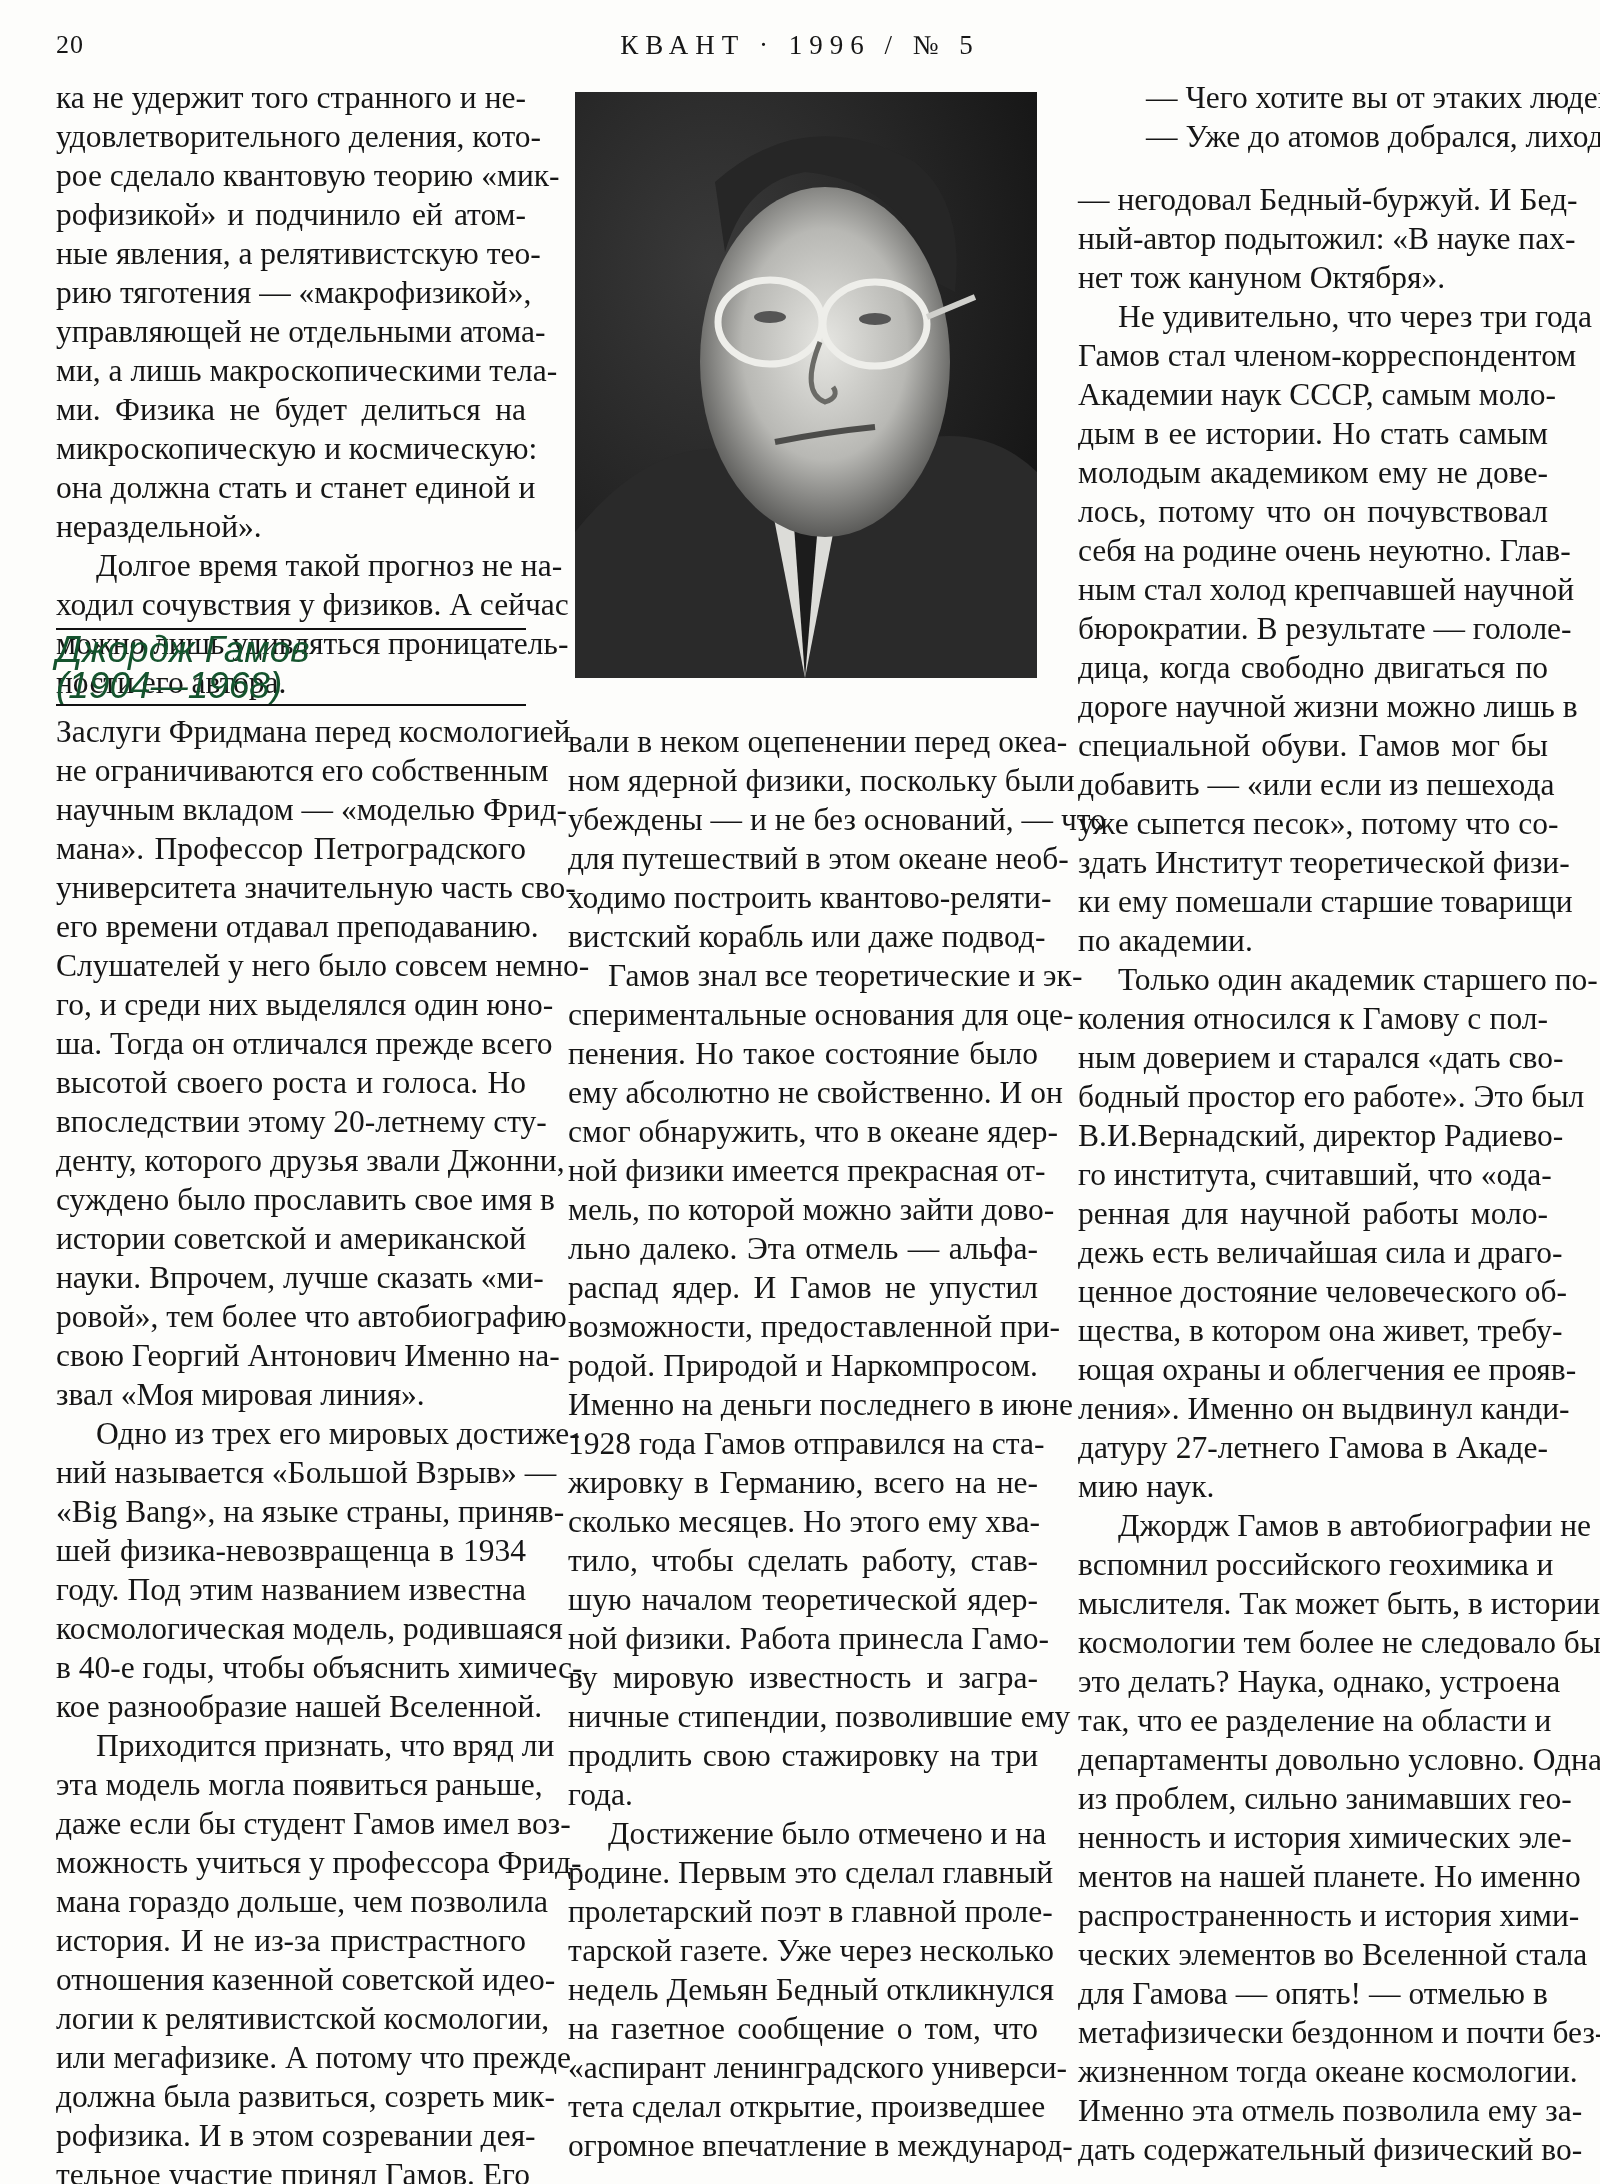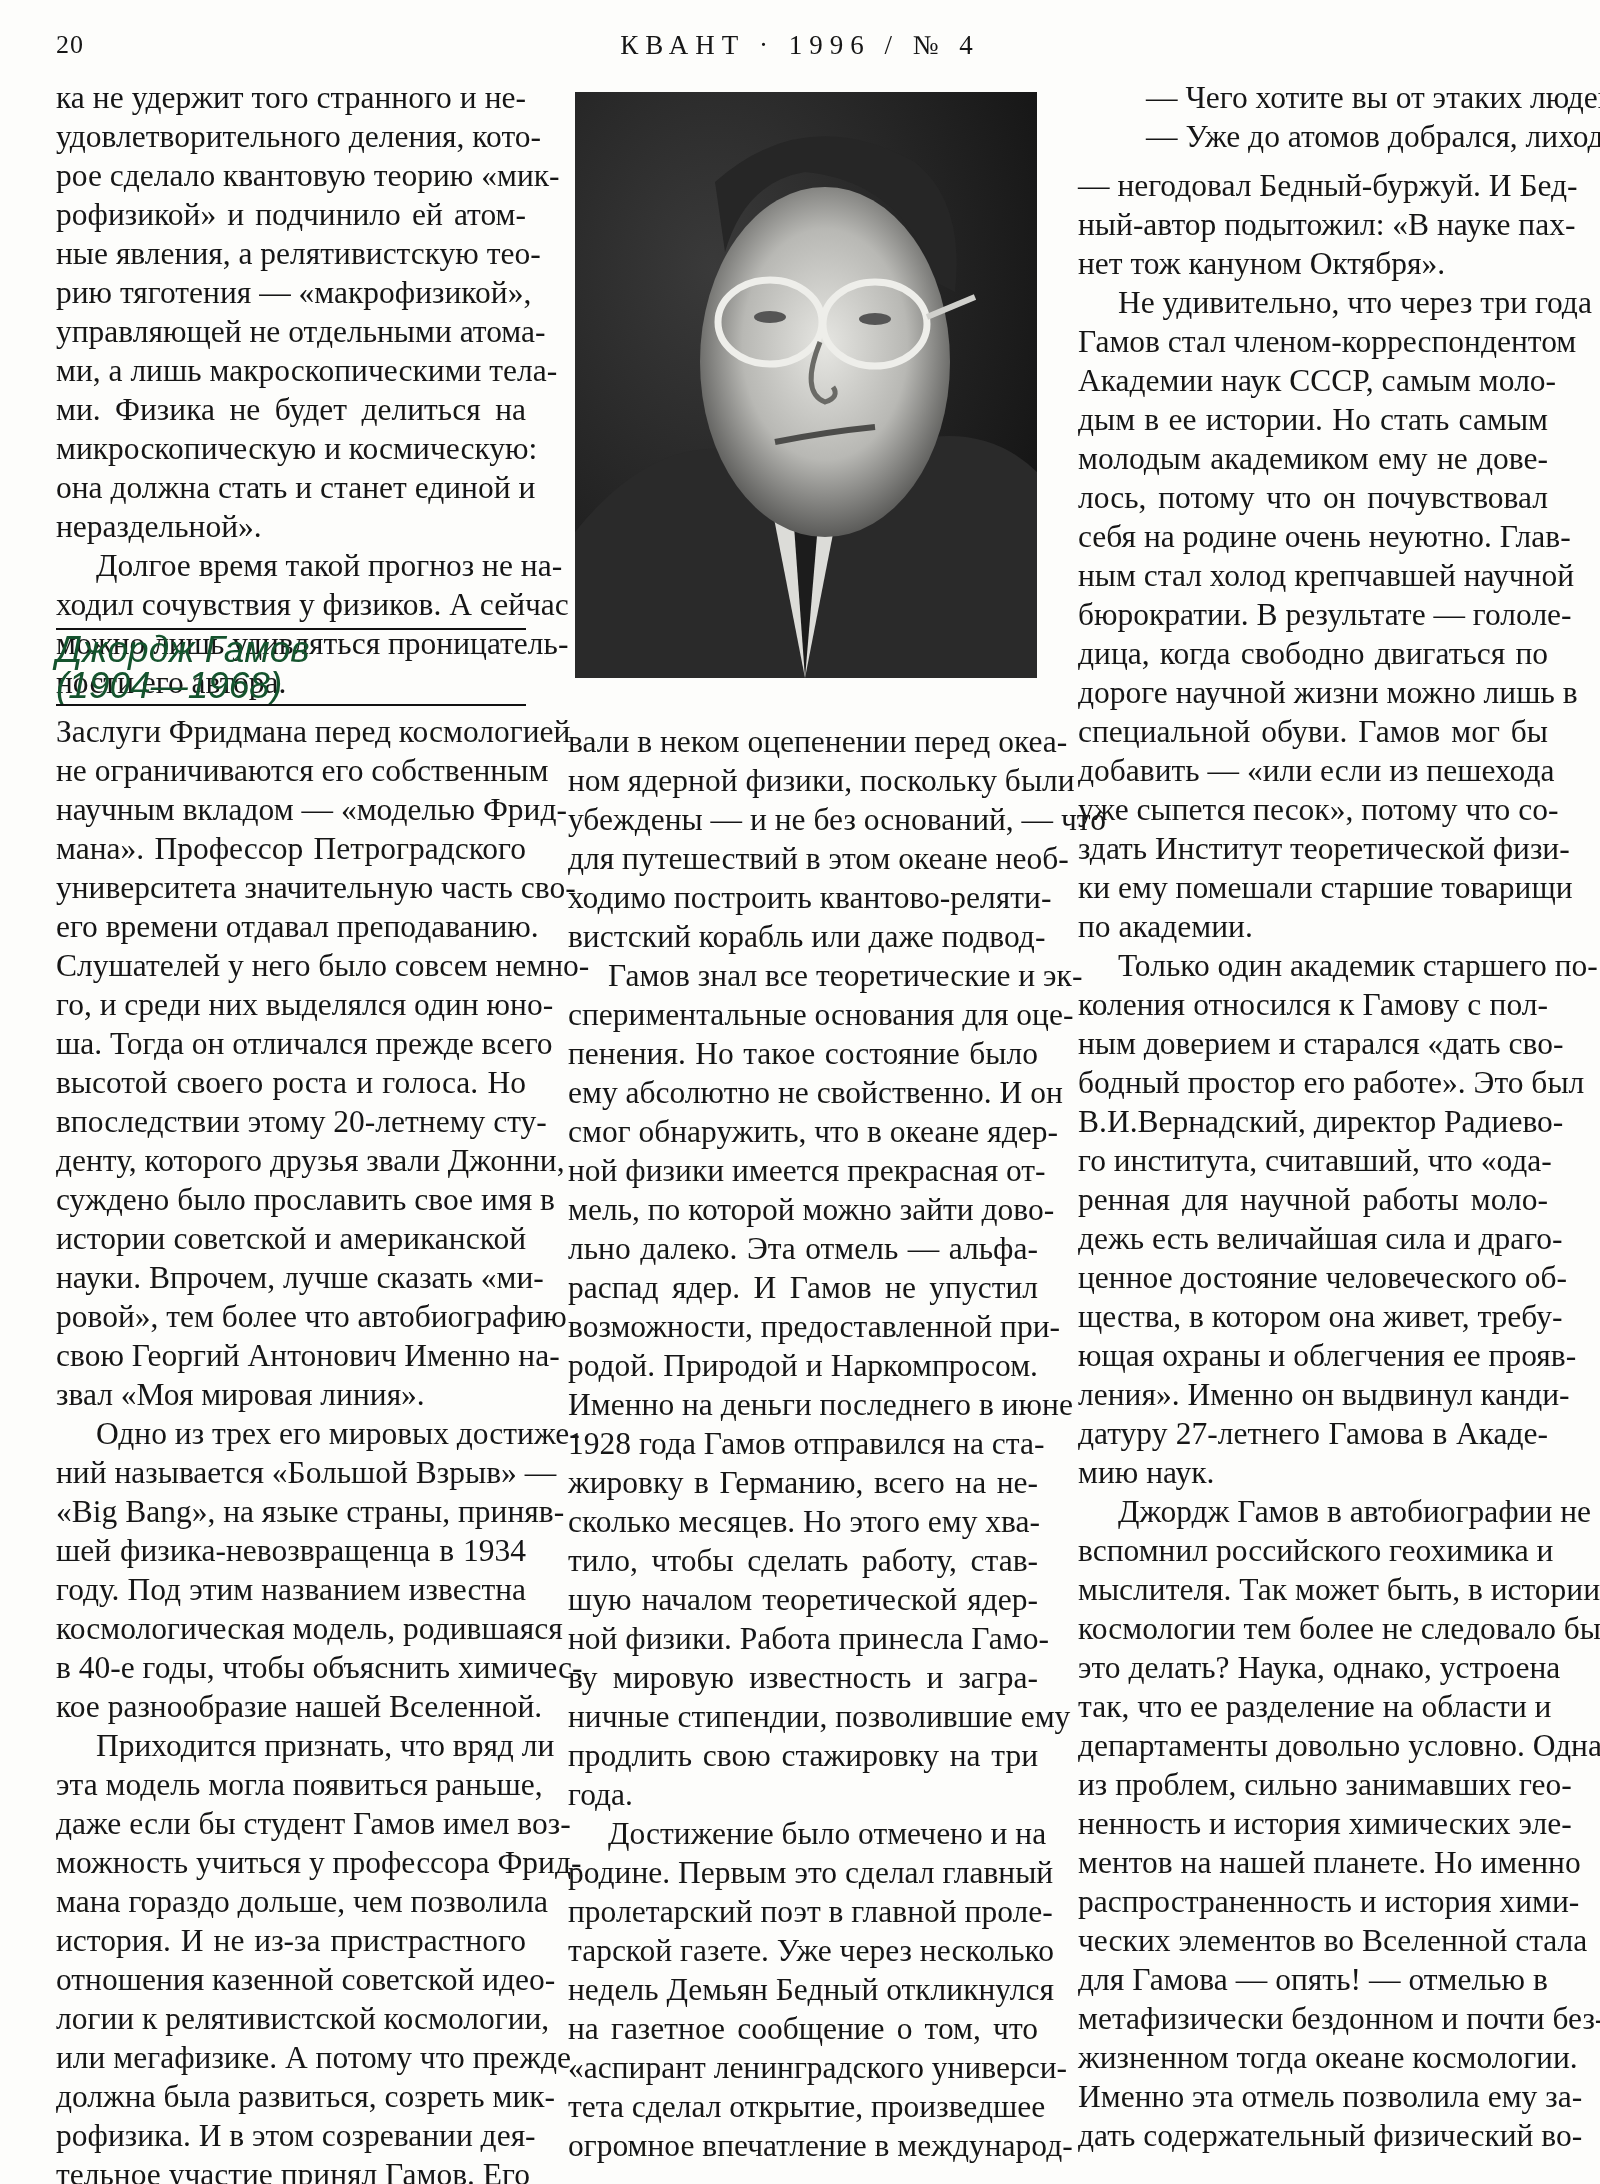--- a/index.html
+++ b/index.html
@@ -25,21 +25,21 @@
              line-height: 36px; color: #14532d; font-style: italic; }
   .photo { position: absolute; left: 575px; top: 92px; width: 462px; height: 586px;
            background: #1e1e1e; overflow: hidden; }
   .photo svg { width: 100%; height: 100%; display: block; }
 </style>
 </head>
 <body>
 
 <div class="runhead">
   <span class="pagenum">20</span>
-  <span class="journal">КВАНТ · 1996 / № 4</span>
+  <span class="journal">КВАНТ · 1996 / № 5</span>
 </div>
 
 <div class="col" id="col1-top">
   <div>
       <span class="line">ка не удержит того странного и не-</span>
       <span class="line">удовлетворительного деления, кото-</span>
       <span class="line">рое сделало квантовую теорию «мик-</span>
       <span class="line">рофизикой» и подчинило ей атом-</span>
       <span class="line">ные явления, а релятивистскую тео-</span>
       <span class="line">рию тяготения — «макрофизикой»,</span>
@@ -194,21 +194,21 @@
       <span class="line">огромное впечатление в международ-</span>
     </div>
 
 </div>
 
 <div class="col" id="col3">
   <div>
     <span class="line verse">— Чего хотите вы от этаких людей?!</span>
     <span class="line verse">— Уже до атомов добрался, лиходей!»</span>
   </div>
-  <div style="margin-top:10px;">
+  <div style="margin-top:24px;">
       <span class="line">— негодовал Бедный-буржуй. И Бед-</span>
       <span class="line">ный-автор подытожил: «В науке пах-</span>
       <span class="line last">нет тож кануном Октября».</span>
     </div>
   <div>
       <span class="line ind">Не удивительно, что через три года</span>
       <span class="line">Гамов стал членом-корреспондентом</span>
       <span class="line">Академии наук СССР, самым моло-</span>
       <span class="line">дым в ее истории. Но стать самым</span>
       <span class="line">молодым академиком ему не дове-</span>

